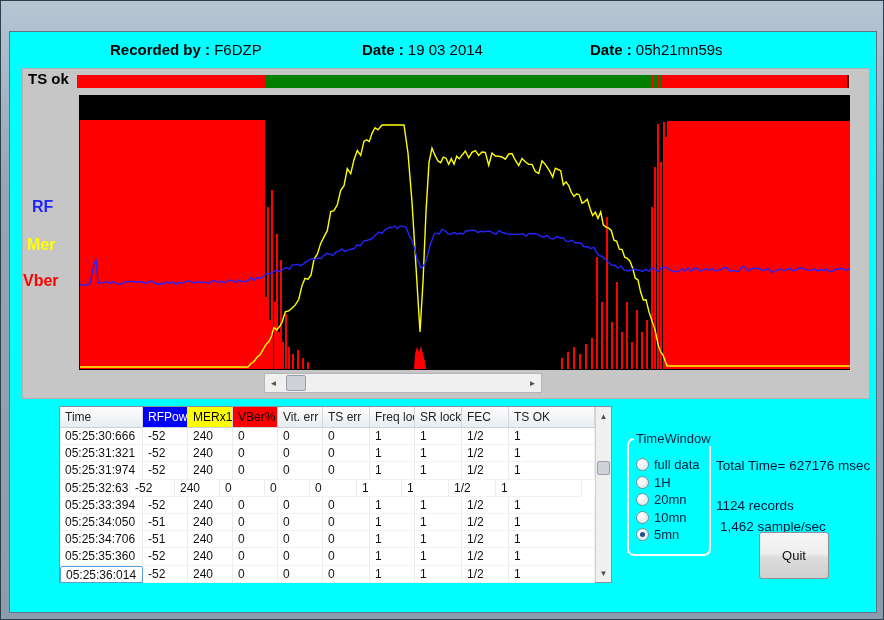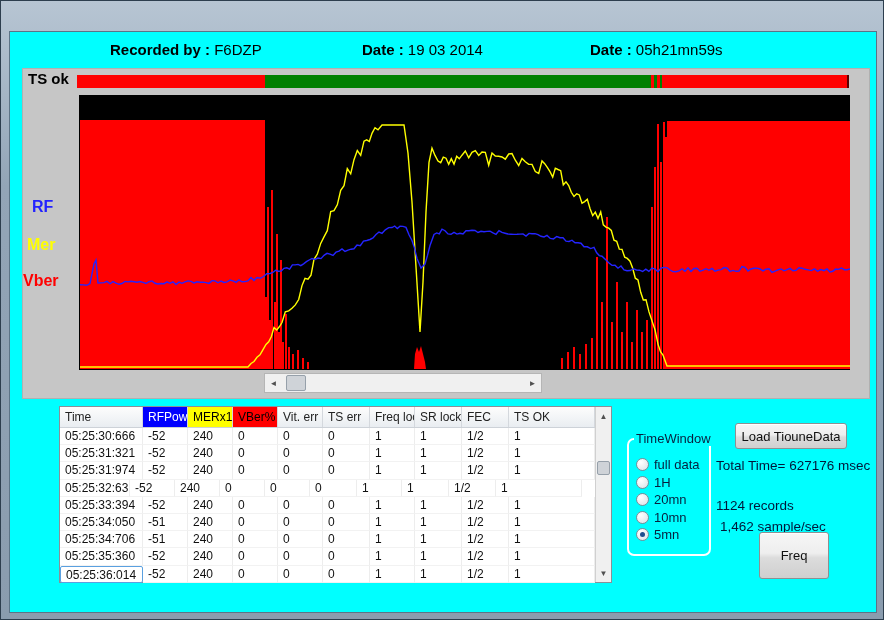--- a/index.html
+++ b/index.html
@@ -288,21 +288,20 @@
             <div class="gr-cell" style="width: 86px;">1</div>
           </div>
         </div>
       <div class="vscroll">
         <div class="sbtn up">▲</div>
         <div class="vthumb"></div>
         <div class="sbtn down">▼</div>
       </div>
     </div>
 
-    <div class="btn" style="left:725px;top:391px;width:112px;height:26px;">Load TiouneData</div>
 
     <div class="info-line" style="left:706px;top:426px;">Total Time= 627176 msec</div>
     <div class="info-line" style="left:706px;top:466px;">1124 records</div>
     <div class="info-line" style="left:710px;top:487px;">1,462 sample/sec</div>
 
     <div class="groupbox" id="timewindow-box">
         <div class="radio-row">
           <span class="radio"></span>
           <span class="radio-label">full data</span>
         </div>
@@ -318,16 +317,16 @@
           <span class="radio"></span>
           <span class="radio-label">10mn</span>
         </div>
         <div class="radio-row">
           <span class="radio sel"></span>
           <span class="radio-label">5mn</span>
         </div>
       </div>
     <div class="groupbox-label">TimeWindow</div>
 
-    <div class="btn" style="left:749px;top:500px;width:70px;height:47px;">Freq</div>
+    <div class="btn" style="left:749px;top:500px;width:70px;height:47px;">Quit</div>
 
   </div>
 </div>
 
 </body></html>

